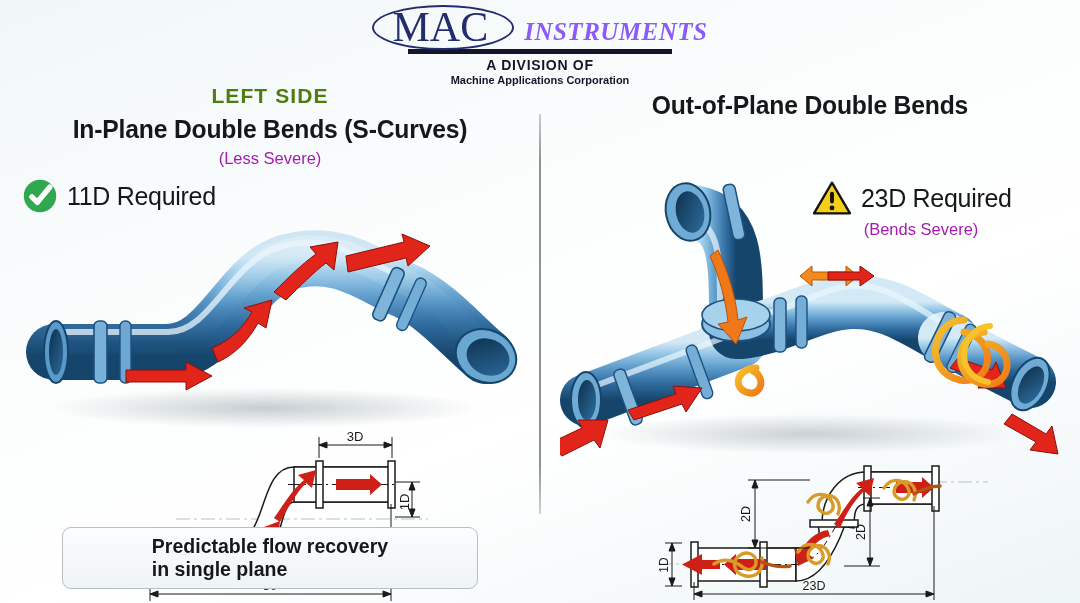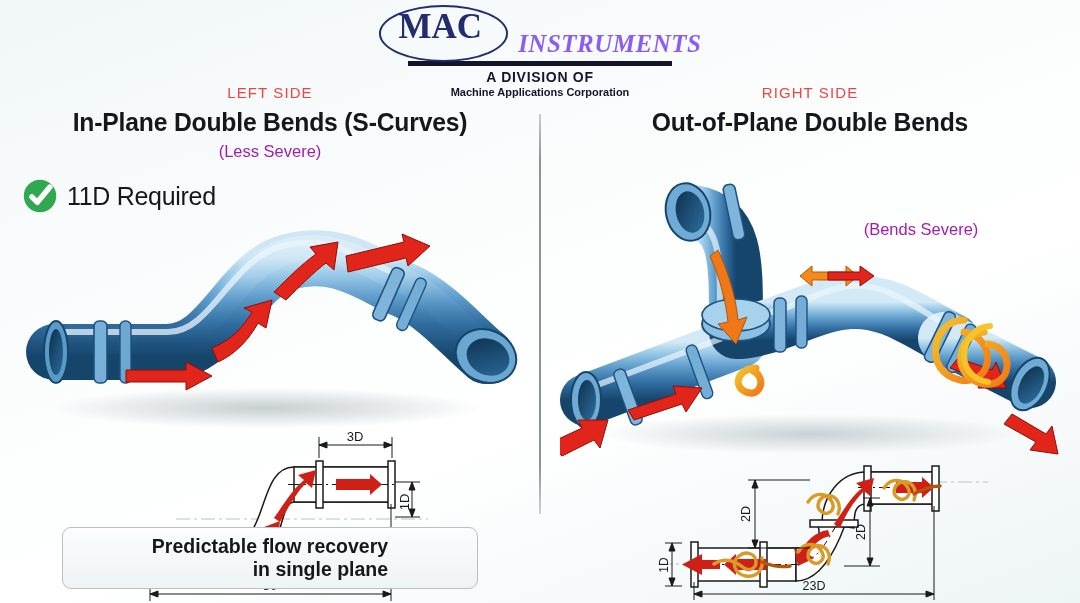--- a/index.html
+++ b/index.html
@@ -15,23 +15,23 @@
 
   
   .logo-wrap {
     position:absolute; left:0; right:0; top:8px;
     display:flex; flex-direction:column; align-items:center;
   }
   .logo-row { display:flex; align-items:flex-end; gap:4px; position:relative; }
   .logo-mac {
     position:relative;
     font-family:"Liberation Serif", serif;
-    font-weight:bold; font-size:35px; line-height:34px;
+    font-weight:normal; font-size:42px; line-height:34px;
     color:#232d6e; letter-spacing:0px;
-    padding:2px 26px 16px 20px;
+    padding:2px 26px 4px 20px;
   }
   .logo-mac .ellipse {
     position:absolute; left:0; top:-3px; right:0; bottom:-2px;
     border:2.6px solid #232d6e; border-radius:50%;
   }
   .logo-mac span.txt { position:relative; }
   .logo-inst {
     font-family:"Liberation Serif", serif;
     font-weight:bold; font-style:italic;
     font-size:25px; line-height:31px; color:#8b5cf6;
@@ -52,22 +52,22 @@
     position:absolute; left:539px; top:114px; width:2px; height:400px;
     background:linear-gradient(to bottom,#c9cdd0,#8d9295 12%,#8d9295 88%,#cfd3d5);
   }
 
   
   .panel { position:absolute; top:84px; width:540px; height:519px; }
   .panel.left  { left:0; }
   .panel.right { left:540px; }
 
   .side-label {
-    text-align:center; font-size:15px; font-weight:normal;
-    letter-spacing:1.1px; color:#ef4444;
+    text-align:center; font-size:21px; font-weight:bold;
+    letter-spacing:1.1px; color:#4d7c0f;
   }
   .panel-title {
     text-align:center; font-size:26px; font-weight:bold;
     margin-top:6px; color:#15181a; letter-spacing:-.2px;
     transform:scaleX(.95); transform-origin:center;
     white-space:nowrap;
   }
   .panel-sub {
     text-align:center; font-size:16.5px; margin-top:4px; color:#a21caf;
   }
@@ -93,21 +93,21 @@
   .schem { position:absolute;text-align:center; }
   .schem.left  { left:98px; top:340px; width:330px; height:180px; }
   .schem.right { left:118px; top:352px; width:330px; height:168px; }
 
   
   .caption {
     position:absolute; left:62px; width:416px; top:443px; height:62px;
     border:1.3px solid #b9bfc2; border-radius:9px;
     background:linear-gradient(180deg,#fbfdfe,#eef3f5);
     display:flex; align-items:center; justify-content:center;
-    text-align:right;
+    text-align:left;
   }
   .caption .ctext {
     font-size:19.5px; font-weight:bold; line-height:1.2; color:#15181a;
     white-space:pre-line;
   }
 
   .schem text { font-family:"Liberation Sans", sans-serif; }
 </style>
 </head>
 <body>
@@ -287,21 +287,20 @@
     </div>
 
     <div class="caption">
       <div class="ctext">Predictable flow recovery
 in single plane</div>
     </div>
   </div>
 
   <div class="panel right">
 
-    <div class="side-label">RIGHT SIDE</div>
     <div class="panel-title">Out-of-Plane Double Bends</div>
     <div class="panel-sub">(Bends Severe)</div>
 
     <div class="pipe-art right">
       <svg viewBox="0 0 500 300" width="500" height="300">
         <defs>
           <linearGradient id="rpipe" x1="0" y1="0" x2="0" y2="1">
             <stop offset="0" stop-color="#d4e9f6"></stop>
             <stop offset="0.18" stop-color="#9ccbe8"></stop>
             <stop offset="0.44" stop-color="#5e9ccb"></stop>
@@ -395,20 +394,28 @@
           <path d="M 196,196 C 178,196 172,214 186,220 C 200,226 208,206 192,198"></path>
           <path d="M 404,148 C 372,148 362,200 400,208 C 434,214 438,166 404,160"></path>
           <path d="M 424,160 C 396,162 390,206 424,212 C 452,216 456,176 428,172"></path>
         </g>
         <g fill="none" stroke="#f6c32b" stroke-width="6" stroke-linecap="round">
           <path d="M 430,154 C 400,156 392,204 428,210"></path>
         </g>
       </svg>
     </div>
 
+    <div class="req right">
+      <svg class="warn-icon" viewBox="0 0 44 40">
+        <path d="M 22,3 L 42,37 L 2,37 Z" fill="#f5cf17" stroke="#121212" stroke-width="2.6" stroke-linejoin="round"></path>
+        <rect x="19.8" y="13" width="4.4" height="13" rx="2" fill="#121212"></rect>
+        <circle cx="22" cy="31" r="2.7" fill="#121212"></circle>
+      </svg>
+      <div class="req-text">23D Required</div>
+    </div>
 
     <div class="schem right">
       <svg viewBox="0 0 330 168" width="330" height="168">
 
         <g stroke="#b9c2c7" stroke-width="1" stroke-dasharray="14 4 3 4">
           <line x1="0" y1="128" x2="160" y2="128"></line>
           <line x1="200" y1="46" x2="330" y2="46"></line>
         </g>
 
         <g stroke="#1a1a1a" stroke-width="1.5" fill="#ffffff">

